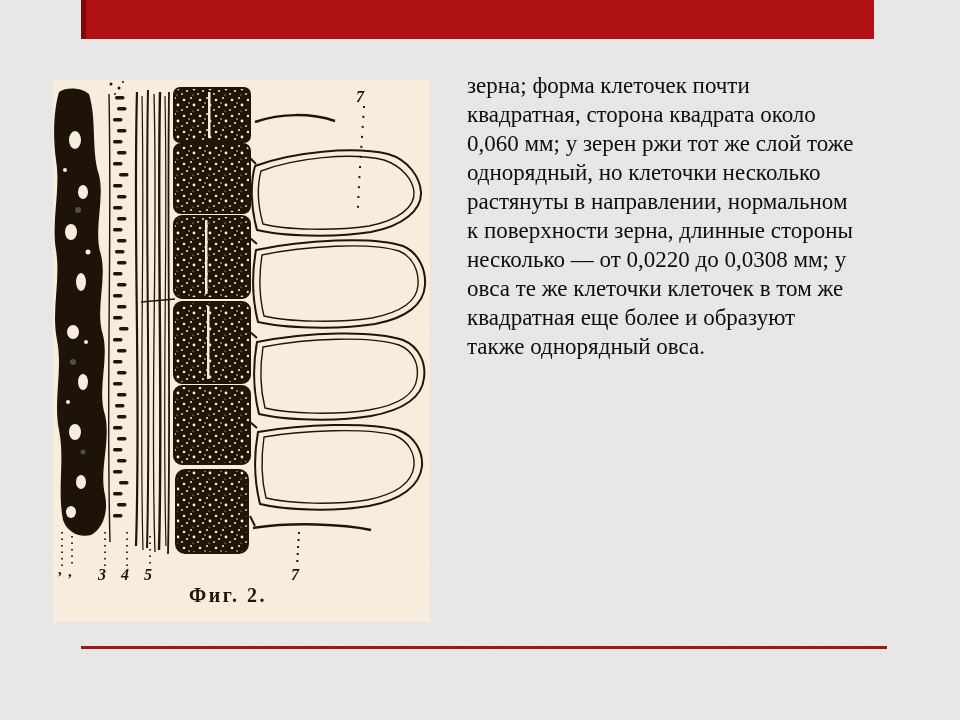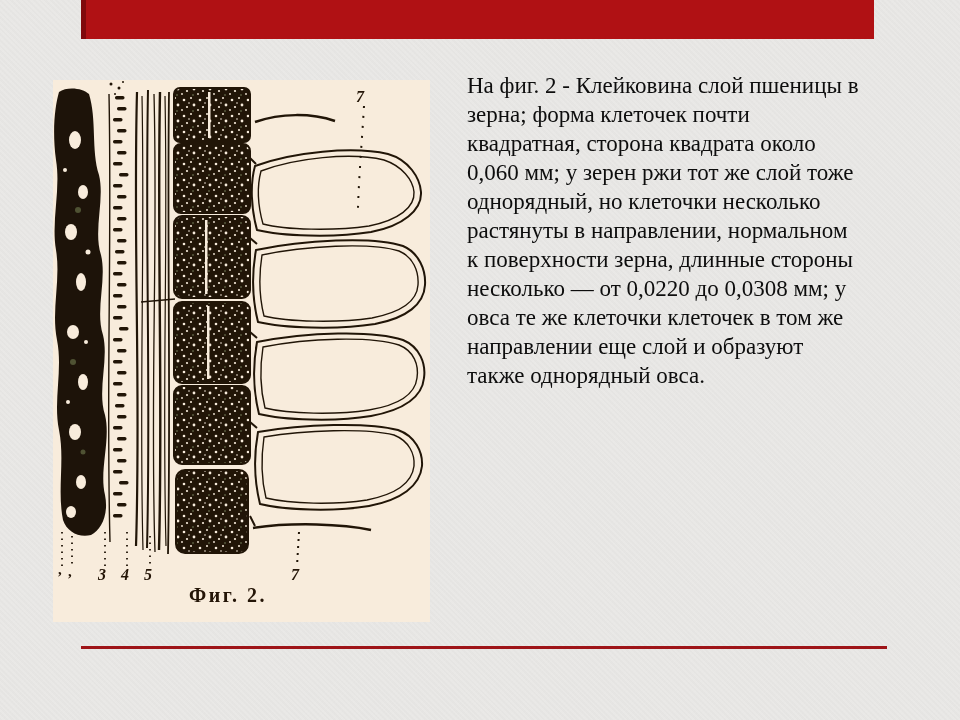--- a/index.html
+++ b/index.html
@@ -200,26 +200,25 @@
   <text class="fig-label" x="45" y="500">3</text>
   <text class="fig-label" x="68" y="500">4</text>
   <text class="fig-label" x="91" y="500">5</text>
   <text class="fig-label" x="238" y="500">7</text>
 
   <text class="fig-caption-text" x="175" y="522" text-anchor="middle">Фиг. 2.</text>
 </svg>
 </div>
 
 <div class="text-block">
-  <div class="text-line">На фиг. 2 - Клейковина слой пшеницы в</div>
   <div class="text-line">зерна; форма клеточек почти</div>
   <div class="text-line">квадратная, сторона квадрата около</div>
   <div class="text-line">0,060 мм; у зерен ржи тот же слой тоже</div>
   <div class="text-line">однорядный, но клеточки несколько</div>
   <div class="text-line">растянуты в направлении, нормальном</div>
   <div class="text-line">к поверхности зерна, длинные стороны</div>
   <div class="text-line">несколько — от 0,0220 до 0,0308 мм; у</div>
   <div class="text-line">овса те же клеточки клеточек в том же</div>
-  <div class="text-line">направлении еще слой и образуют</div>
+  <div class="text-line">квадратная еще более и образуют</div>
   <div class="text-line">также однорядный овса.</div>
 </div>
 
 <div class="bottom-divider"></div>
 
 </body></html>

